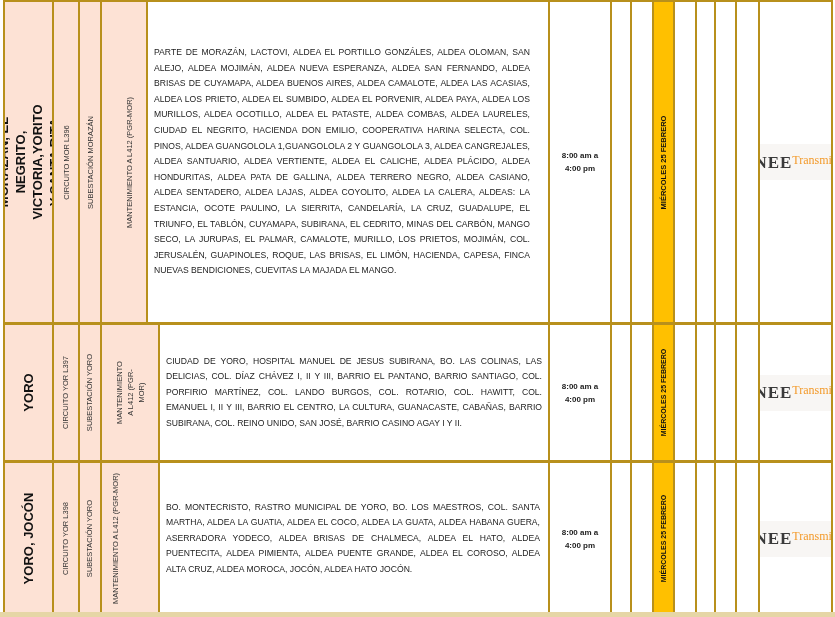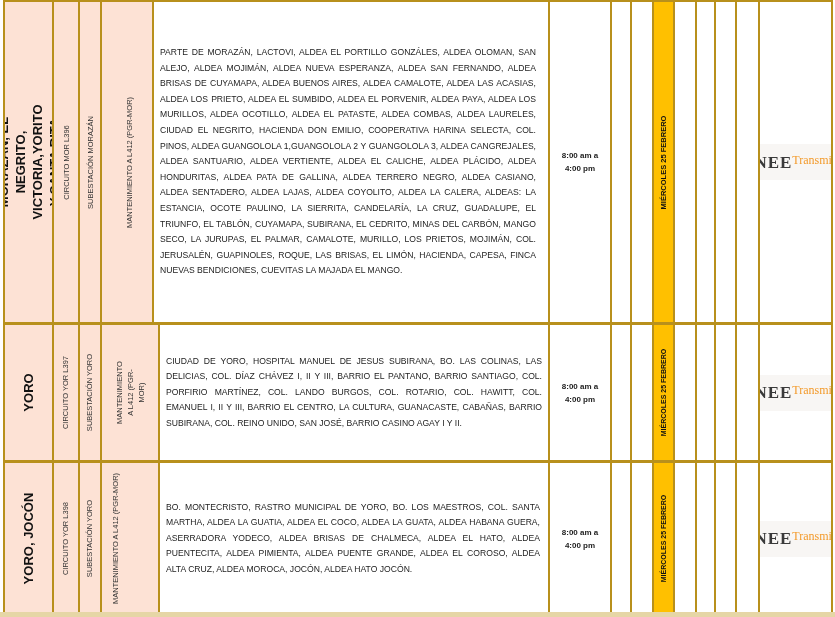--- a/index.html
+++ b/index.html
@@ -35,21 +35,21 @@
     </div>
     <div class="cell pink" style="left:49px; width:26px;">
       <div class="vert small">CIRCUITO MOR L396</div>
     </div>
     <div class="cell pink" style="left:75px; width:22px;">
       <div class="vert small">SUBESTACIÓN MORAZÁN</div>
     </div>
     <div class="cell pink" style="left:97px; width:58px;">
       <div class="vert small">MANTENIMIENTO A L412 (PGR-MOR)</div>
     </div>
-    <div class="cell white" style="left:149px; width:390px;">
+    <div class="cell white" style="left:143px; width:390px;">
       <div class="sectors">PARTE DE MORAZÁN, LACTOVI, ALDEA EL PORTILLO GONZÁLES, ALDEA OLOMAN, SAN ALEJO, ALDEA MOJIMÁN, ALDEA NUEVA ESPERANZA, ALDEA SAN FERNANDO, ALDEA BRISAS DE CUYAMAPA, ALDEA BUENOS AIRES, ALDEA CAMALOTE, ALDEA LAS ACASIAS, ALDEA LOS PRIETO, ALDEA EL SUMBIDO, ALDEA EL PORVENIR, ALDEA PAYA, ALDEA LOS MURILLOS, ALDEA OCOTILLO, ALDEA EL PATASTE, ALDEA COMBAS, ALDEA LAURELES, CIUDAD EL NEGRITO, HACIENDA DON EMILIO, COOPERATIVA HARINA SELECTA, COL. PINOS, ALDEA GUANGOLOLA 1,GUANGOLOLA 2 Y GUANGOLOLA 3, ALDEA CANGREJALES, ALDEA SANTUARIO, ALDEA VERTIENTE, ALDEA EL CALICHE, ALDEA PLÁCIDO, ALDEA HONDURITAS, ALDEA PATA DE GALLINA, ALDEA TERRERO NEGRO, ALDEA CASIANO, ALDEA SENTADERO, ALDEA LAJAS, ALDEA COYOLITO, ALDEA LA CALERA, ALDEAS: LA ESTANCIA, OCOTE PAULINO, LA SIERRITA, CANDELARÍA, LA CRUZ, GUADALUPE, EL TRIUNFO, EL TABLÓN, CUYAMAPA, SUBIRANA, EL CEDRITO, MINAS DEL CARBÓN, MANGO SECO, LA JURUPAS, EL PALMAR, CAMALOTE, MURILLO, LOS PRIETOS, MOJIMÁN, COL. JERUSALÉN, GUAPINOLES, ROQUE, LAS BRISAS, EL LIMÓN, HACIENDA, CAPESA, FINCA NUEVAS BENDICIONES, CUEVITAS LA MAJADA EL MANGO.</div>
     </div>
     <div class="cell white" style="left:545px; width:62px; flex-direction:column;">
       <div class="time">8:00 am a</div>
       <div class="time">4:00 pm</div>
     </div>
     <div class="cell white" style="left:607px; width:20px;"></div>
     <div class="cell white" style="left:627px; width:22px;"></div>
     <div class="cell yellow" style="left:649px; width:21px;">
       <div class="vert date">MIÉRCOLES 25 FEBRERO</div>

